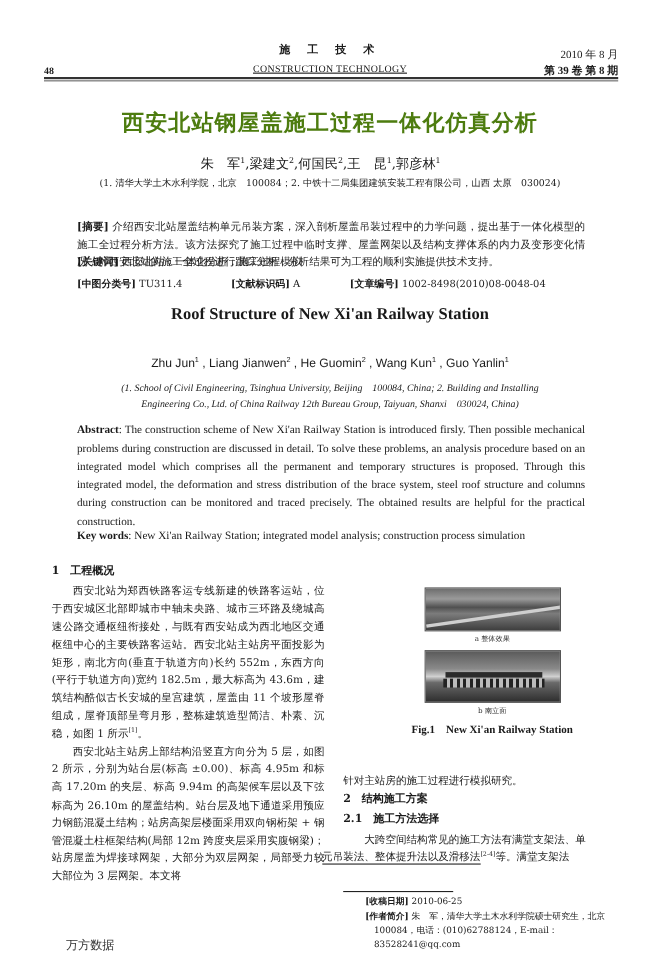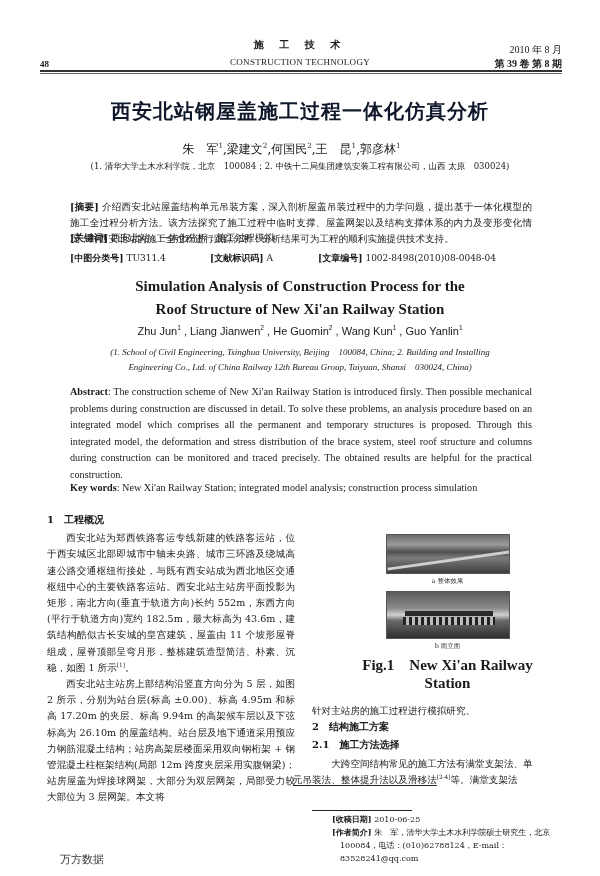--- a/index.html
+++ b/index.html
@@ -4,28 +4,28 @@
 <style>
   * { box-sizing: border-box; margin: 0; padding: 0; }
   html, body { width: 600px; height: 876px; background: #ffffff; overflow: hidden; }
   body { position: relative; font-family: "DejaVu Serif", "Liberation Serif", serif; color: #1a1a1a; }
 
   .abs { position: absolute; }
 
   
   .hdr-page { left: 40px; top: 59px; font-size: 9px; font-weight: bold; font-family: "Liberation Serif", serif; }
   .hdr-journal-cn { left: 0; width: 600px; top: 38px; text-align: center; font-size: 10px; font-weight: bold; letter-spacing: 6px; }
-  .hdr-journal-en { left: 0; width: 600px; top: 57px; text-align: center; font-size: 9px; font-family: "Liberation Serif", serif; letter-spacing: 0.3px; }
+  .hdr-journal-en { left: 0; width: 600px; top: 57px; text-align: center; font-size: 9px; font-family: "Liberation Serif", serif; letter-spacing: 0.3px; text-decoration: underline; }
   .hdr-date { right: 38px; top: 43px; font-size: 10px; font-family: "Liberation Serif", serif; }
   .hdr-vol { right: 38px; top: 57px; font-size: 10px; font-weight: bold; font-family: "Liberation Serif", serif; text-align: right; }
   .hdr-rule { left: 40px; top: 70px; width: 522px; height: 2px; background: #333; }
   .hdr-rule2 { left: 40px; top: 73px; width: 522px; height: 1px; background: #666; }
 
   
-  .title-cn { left: 0; width: 600px; top: 98px; text-align: center; font-size: 20px; font-family: "DejaVu Serif", serif; letter-spacing: 1px; font-weight: bold; color: #0f172a; }
+  .title-cn { left: 0; width: 600px; top: 98px; text-align: center; font-size: 20px; font-family: "DejaVu Serif", serif; letter-spacing: 1px; font-weight: bold; color: #4d7c0f; }
   .authors-cn { left: 0; width: 583px; top: 141px; text-align: center; font-size: 12px; }
   .affil-cn { left: 0; width: 600px; top: 161px; text-align: center; font-size: 8.5px; }
   sup { font-size: 0.6em; vertical-align: super; line-height: 0; }
 
   .abs-cn { left: 70px; width: 462px; top: 184px; font-size: 9.6px; line-height: 16px; text-align: justify; margin-top: 15px; }
   .lbl { font-weight: bold; }
   .kw-cn { left: 70px; width: 462px; top: 232px; font-size: 9.6px; }
   .cls-row { left: 70px; width: 462px; top: 252px; font-size: 9px; }
   .cls-row span.col { position: absolute; top: 0; white-space: nowrap; }
 
@@ -43,21 +43,21 @@
 
   .fig { left: 360px; top: 534px; width: 175px; }
   .fig-img { width: 124px; height: 40px; margin: 0 auto; border: 1px solid #555; position: relative; overflow: hidden; }
   .fig-img.a { background: linear-gradient(180deg, #6d6d6d 0%, #9a9a9a 25%, #505050 45%, #7c7c7c 60%, #3e3e3e 100%); }
   .fig-img.b { height: 48px; background: linear-gradient(180deg, #5a5a5a 0%, #8a8a8a 35%, #d0d0d0 50%, #6a6a6a 62%, #2e2e2e 100%); }
   .fig-img.a .road { position: absolute; left: 0; top: 24px; width: 124px; height: 3px; background: #cfcfcf; transform: rotate(-8deg); }
   .fig-img.b .roof { position: absolute; left: 18px; top: 19px; width: 88px; height: 5px; background: #2b2b2b; }
   .fig-img.b .cols { position: absolute; left: 16px; top: 25px; width: 92px; height: 8px; background: repeating-linear-gradient(90deg, #222 0 3px, #bbb 3px 6px); }
   .fig-sub { text-align: center; font-size: 6.5px; margin: 3px 0 5px; color: #333; }
   .fig-cap-cn { text-align: center; font-size: 9.5px; font-weight: bold; margin-top: 12px; letter-spacing: 1px; }
-  .fig-cap-en { text-align: center; font-size: 15px; font-weight: bold; font-family: "Liberation Serif", serif; margin-top: 5px; }
+  .fig-cap-en { text-align: center; font-size: 10px; font-weight: bold; font-family: "Liberation Serif", serif; margin-top: 5px; }
 
   .col-right { left: 312px; width: 248px; top: 703px; font-size: 9.6px; line-height: 16.2px; }
   .col-right .underline { border-bottom: 1px solid #222; }
   .fn-rule { left: 312px; top: 810px; width: 100px; height: 1px; background: #222; }
   .footnote { left: 320px; width: 240px; top: 813px; font-size: 8px; line-height: 13px; margin-left: 12px; }
 
   .watermark { left: 60px; top: 852px; font-size: 11px; font-family: "DejaVu Sans", sans-serif; color: #333; }
 </style>
 </head>
 <body>
@@ -85,21 +85,20 @@
   <span class="lbl">[关键词]</span>
   <span>西安北站；一体化分析；施工过程模拟</span>
 </div>
 <div class="abs cls-row">
   <span class="col" style="left:0"><span class="lbl">[中图分类号]</span> <span>TU311.4</span></span>
   <span class="col" style="left:140px"><span class="lbl">[文献标识码]</span> <span>A</span></span>
   <span class="col" style="left:248px"><span class="lbl">[文章编号]</span> <span>1002-8498(2010)08-0048-04</span></span>
 </div>
 
 <div class="abs title-en">
-  <div>Simulation Analysis of Construction Process for the</div>
   <div>Roof Structure of New Xi'an Railway Station</div>
 </div>
 <div class="abs authors-en">
   <span>Zhu Jun</span><sup>1</sup> , <span>Liang Jianwen</span><sup>2</sup> , <span>He Guomin</span><sup>2</sup> , <span>Wang Kun</span><sup>1</sup> , <span>Guo Yanlin</span><sup>1</sup>
 </div>
 <div class="abs affil-en">
   <div>(1. School of Civil Engineering, Tsinghua University, Beijing　100084, China; 2. Building and Installing</div>
   <div>Engineering Co., Ltd. of China Railway 12th Bureau Group, Taiyuan, Shanxi　030024, China)</div>
 </div>
 

